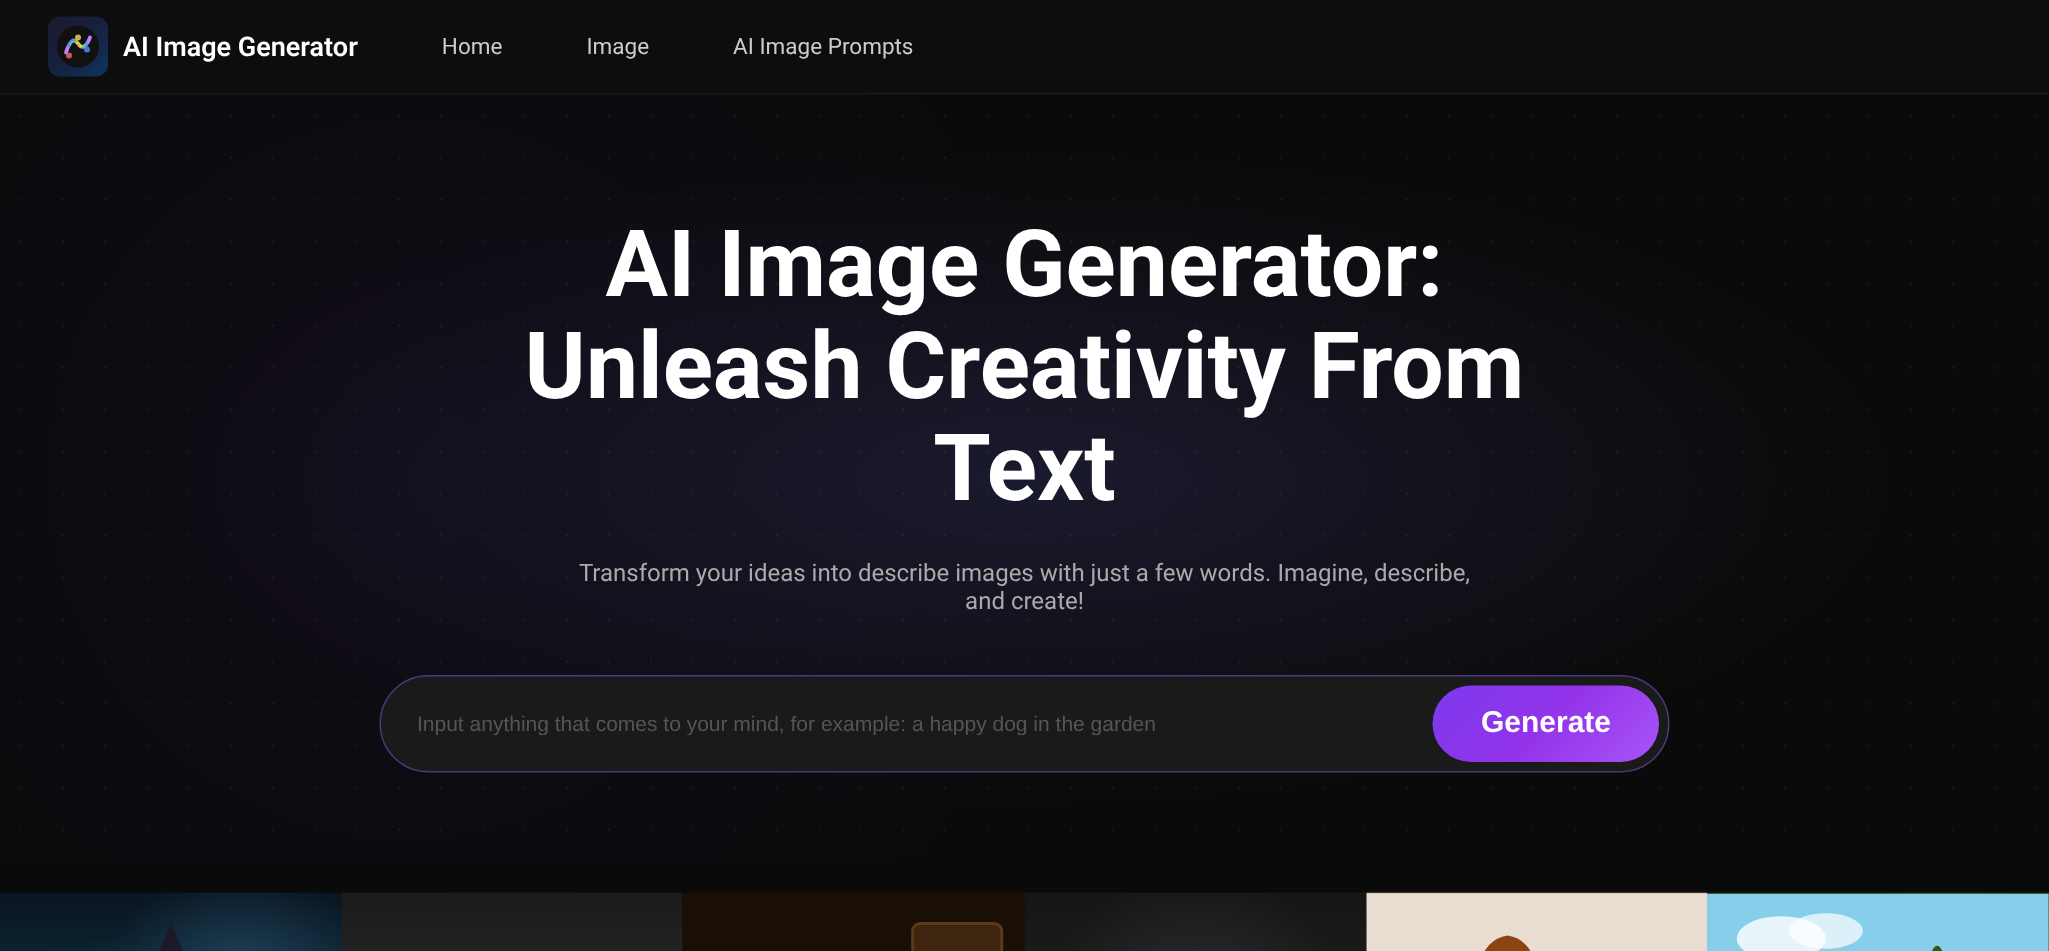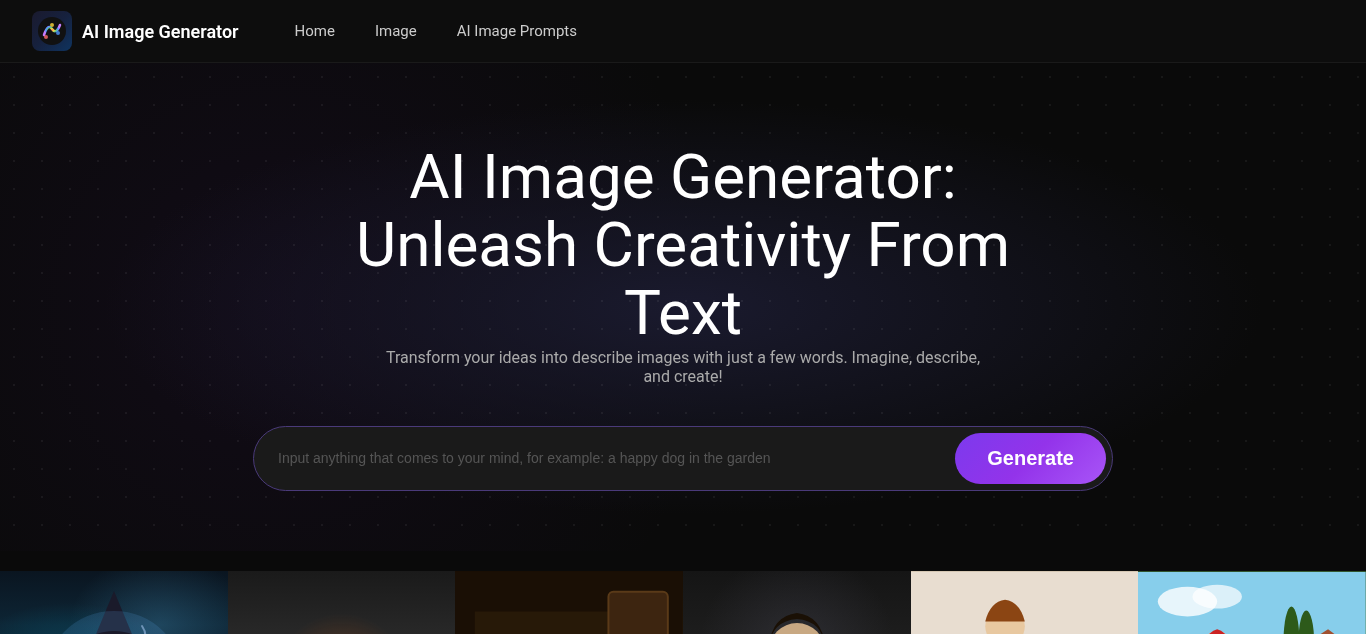--- a/index.html
+++ b/index.html
@@ -54,21 +54,21 @@
     .brand-name {
       font-size: 18px;
       font-weight: 600;
       color: #ffffff;
       white-space: nowrap;
     }
 
     .nav-links {
       display: flex;
       align-items: flex-end;
-      gap: 8px;
+      gap: 24px;
     }
 
     .nav-link {
       color: #cccccc;
       text-decoration: none;
       font-size: 15px;
       padding: 8px 16px;
       border-radius: 6px;
       transition: color 0.2s;
       cursor: pointer;
@@ -90,22 +90,23 @@
       content: '';
       position: absolute;
       inset: 0;
       background-image: radial-gradient(circle, rgba(255,255,255,0.06) 1px, transparent 1px);
       background-size: 28px 28px;
       pointer-events: none;
     }
 
     .hero-title {
       font-size: 62px;
-      font-weight: 400;
+      font-weight: 700;
       line-height: 1.1;
+      margin-bottom: 24px;
       color: #ffffff;
       position: relative;
       z-index: 1;
       max-width: 780px;
       margin-left: auto;
       margin-right: auto;
     }
 
     .hero-subtitle {
       font-size: 16px;

